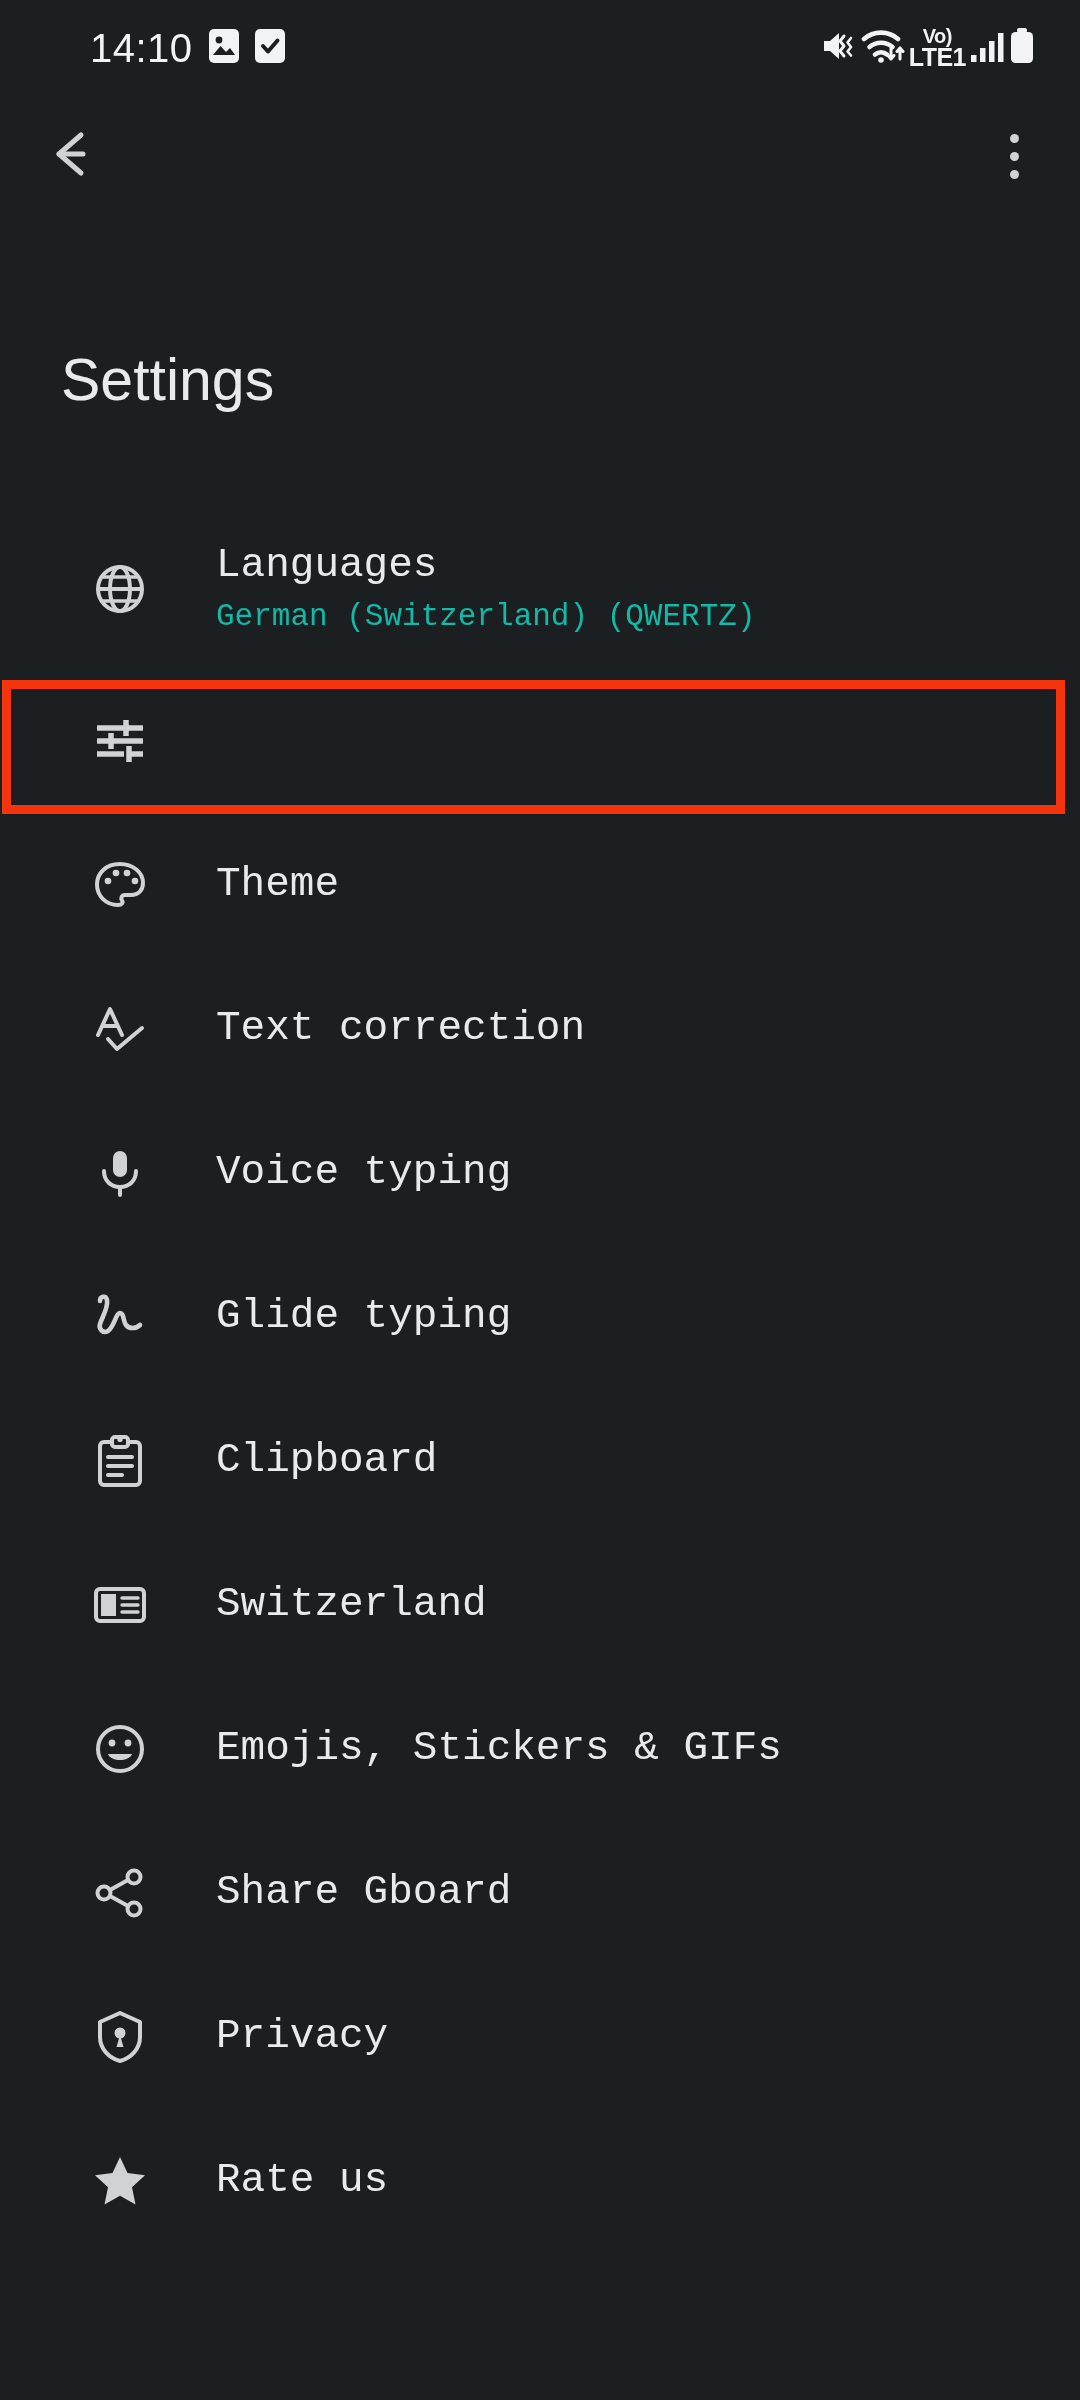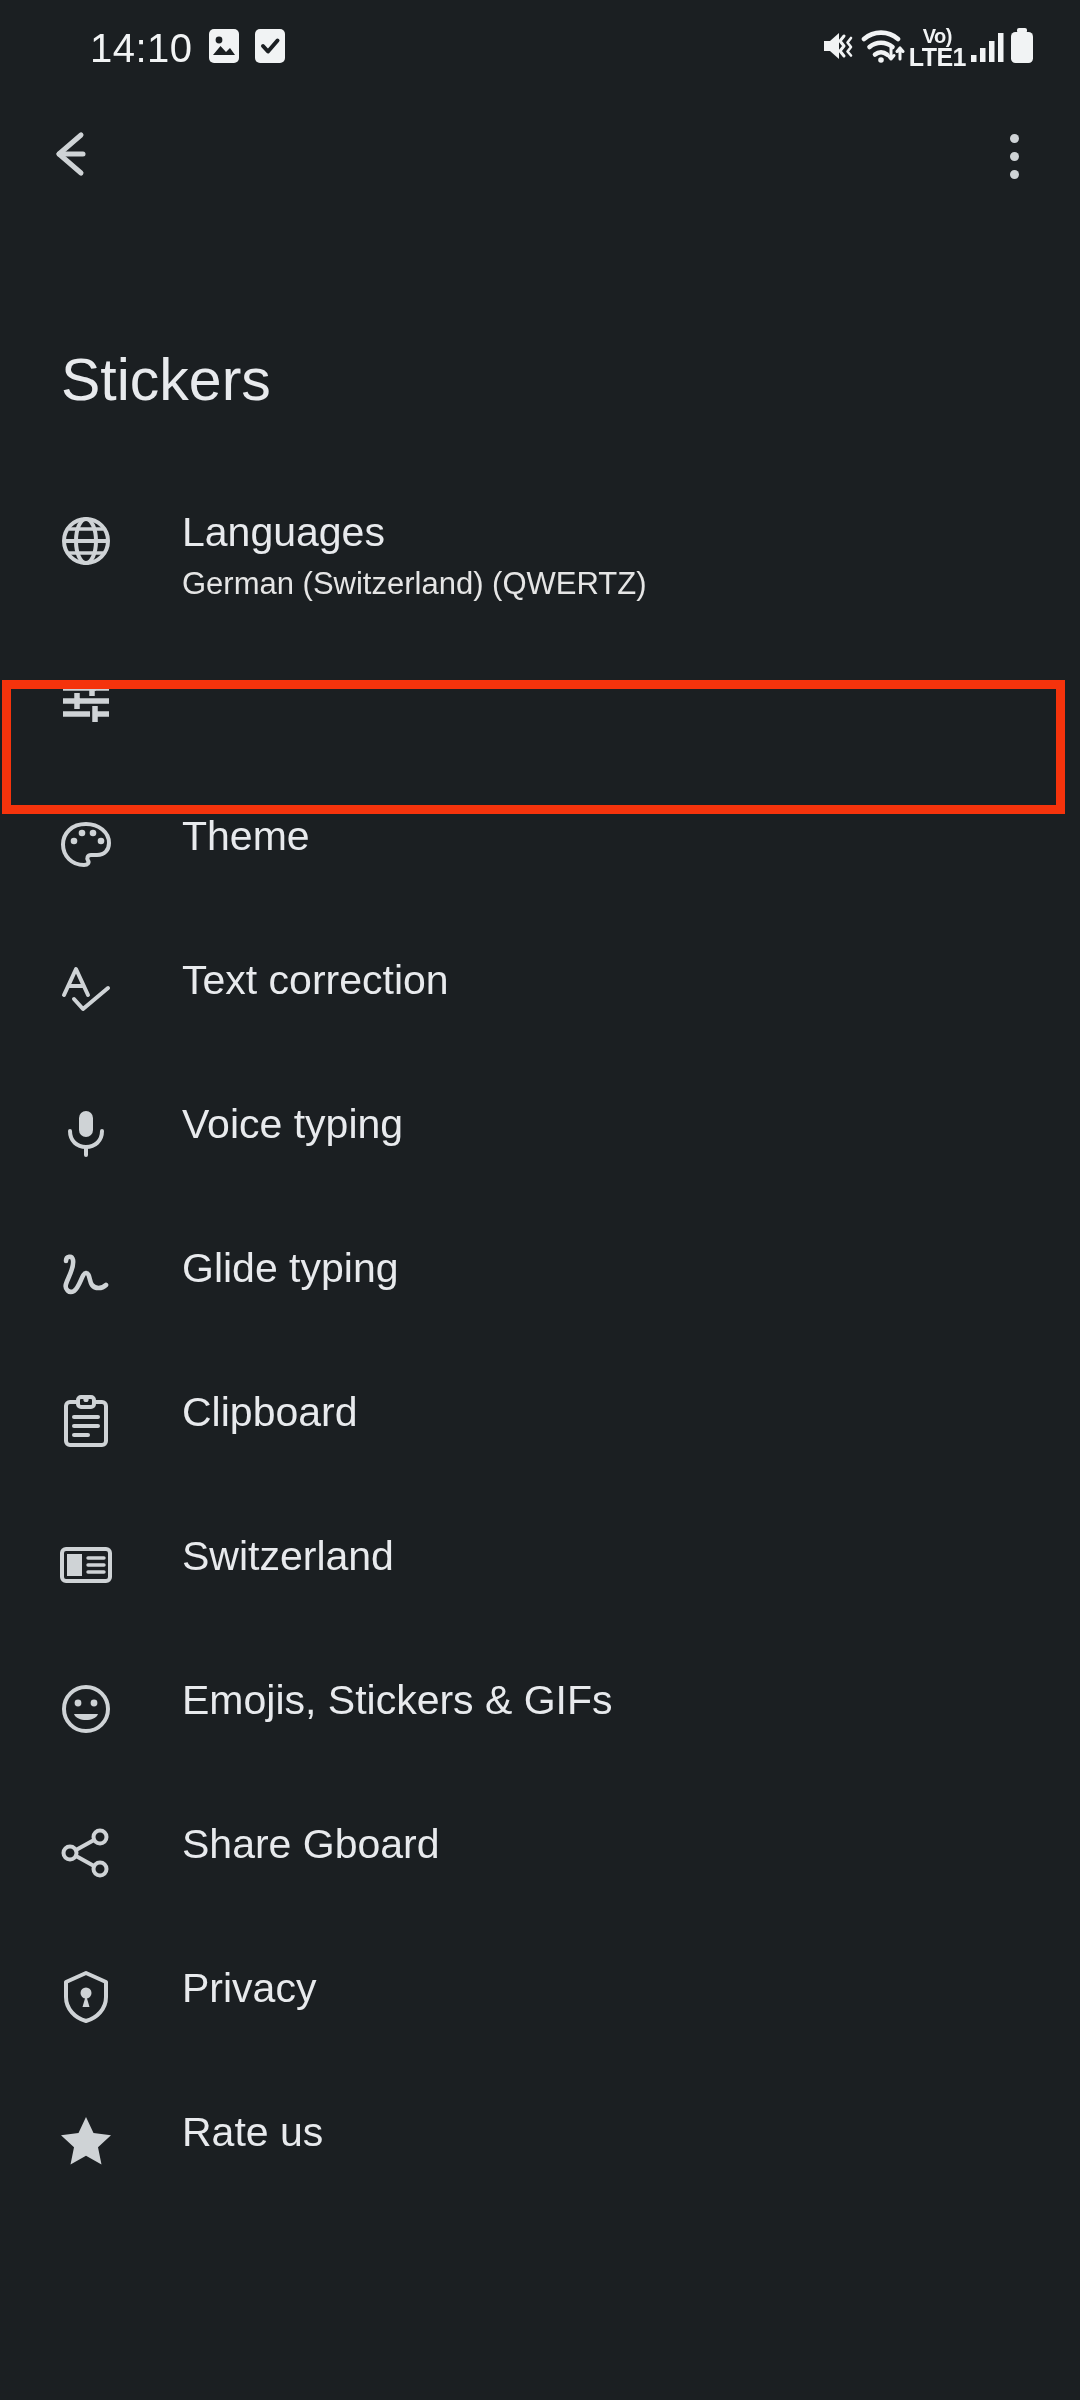--- a/index.html
+++ b/index.html
@@ -37,30 +37,31 @@
   .page-title {
     position:absolute; left:61px; top:380px;
     transform:translateY(-50%);
     color:#e8eaed; font-size:59px; font-weight:400; letter-spacing:0px;
   }
 
   
   .list { position:absolute; top:509px; left:0; right:0; }
   .row {
     position:relative; height:144px;
-    display:flex; align-items:flex-start;
-    padding-left:54px;
+    display:flex; align-items:center;
+    padding-left:88px;
+    font-family:Liberation Mono, monospace;
   }
   .row .ico {
     width:64px; height:64px; flex:0 0 64px;
     display:flex; align-items:center; justify-content:center;
   }
   .row .texts { margin-left:64px; display:flex; flex-direction:column; justify-content:center; }
   .row .title { color:#e8eaed; font-size:41px; font-weight:400; line-height:1.15; }
-  .row .subtitle { color:#e5e5e5; font-size:31px; font-weight:400; line-height:1.2; margin-top:9px; }
+  .row .subtitle { color:#14b8a6; font-size:31px; font-weight:400; line-height:1.2; margin-top:9px; }
 
   .row.with-sub { height:160px; }
 
   
   .highlight-box {
     position:absolute;
     left:2px; top:680px; width:1063px; height:134px;
     border:9px solid #F5330C;
     pointer-events:none;
   }
@@ -140,21 +141,21 @@
         </svg>
       </span>
     </div>
     <div class="overflow-btn">
       <span class="dot"></span>
       <span class="dot"></span>
       <span class="dot"></span>
     </div>
   </div>
 
-  <div class="page-title">Stickers</div>
+  <div class="page-title">Settings</div>
 
   <div class="list">
 
     <div class="row with-sub">
       <span class="ico">
         <svg width="56" height="56" viewBox="0 0 56 56">
           <circle cx="28" cy="28" r="22" stroke="#cfd3d6" stroke-width="4" fill="none"></circle>
           <ellipse cx="28" cy="28" rx="10" ry="22" stroke="#cfd3d6" stroke-width="4" fill="none"></ellipse>
           <line x1="6.5" y1="28" x2="49.5" y2="28" stroke="#cfd3d6" stroke-width="4"></line>
           <line x1="11" y1="16" x2="45" y2="16" stroke="#cfd3d6" stroke-width="3.4"></line>

